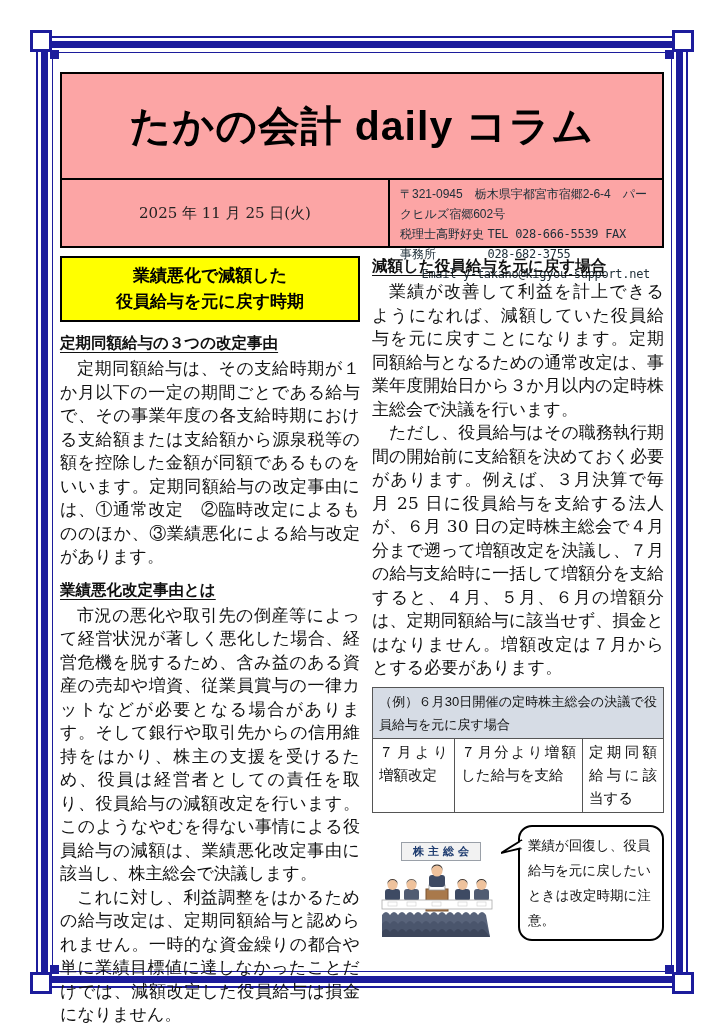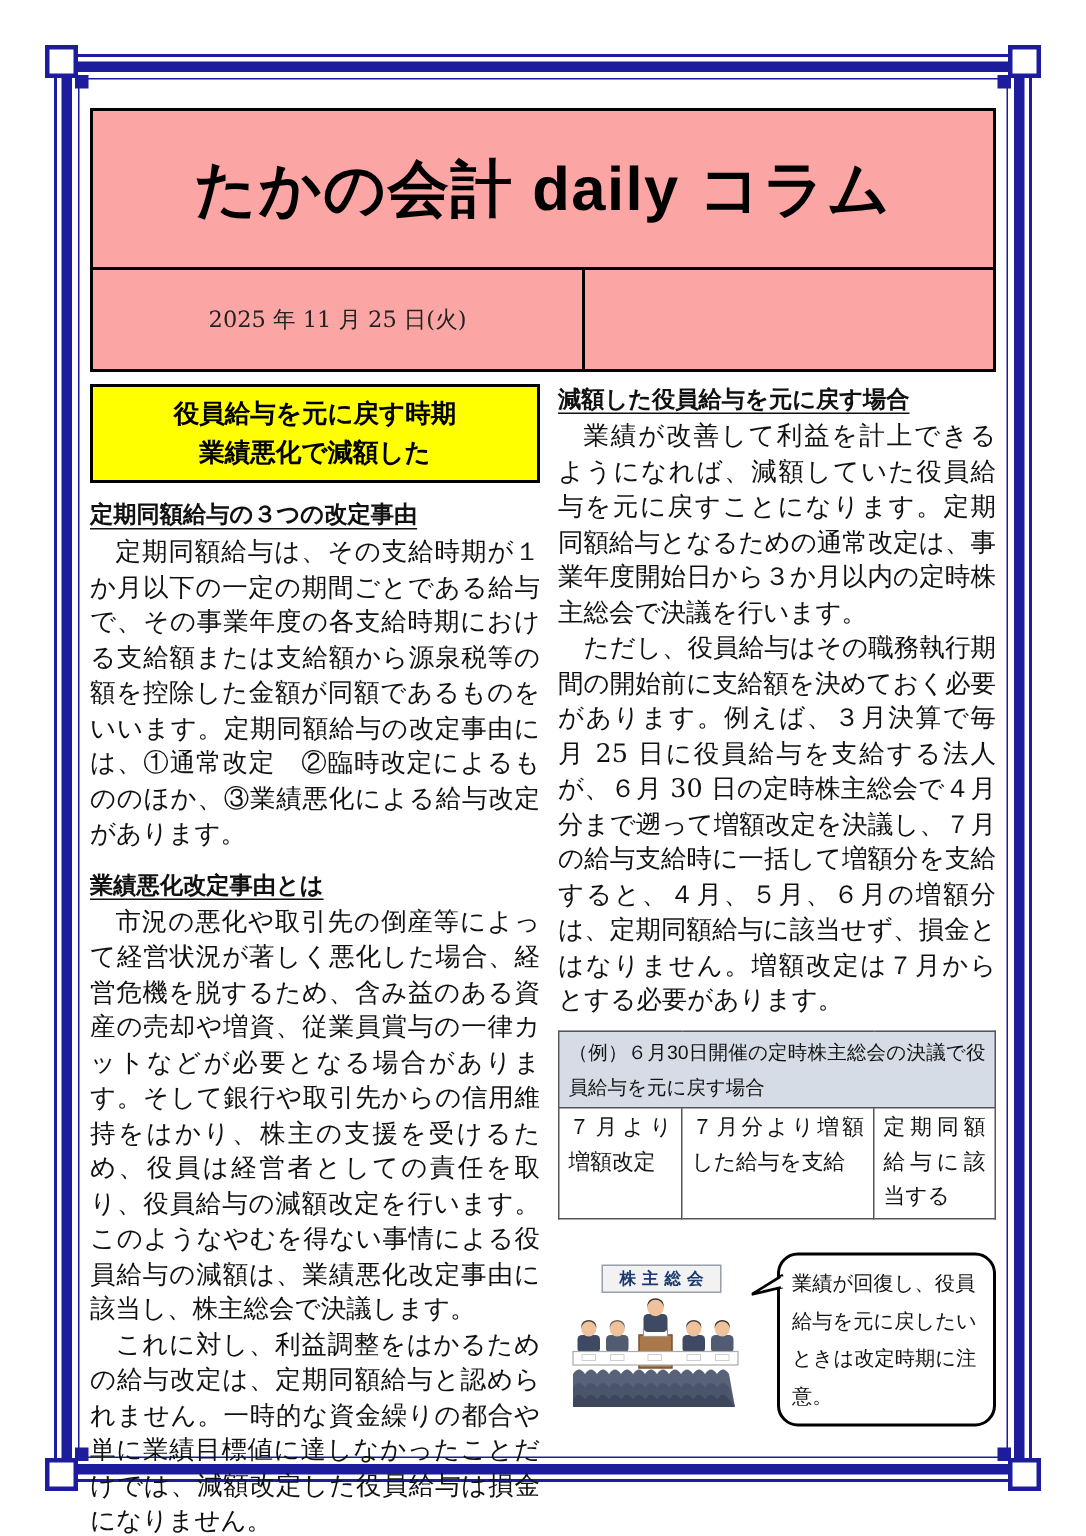--- a/index.html
+++ b/index.html
@@ -47,21 +47,21 @@
     text-align:justify;text-justify:inter-ideograph;}
 
   
   .extable{border-collapse:collapse;width:100%;margin-top:7px;font-size:14.5px;}
   .extable td{border:1.5px solid #555;padding:2px 6px;line-height:23px;vertical-align:top;
     text-align:justify;text-justify:inter-ideograph;}
   .cap{background:#d6dce5;font-family:"Liberation Sans","DejaVu Sans",sans-serif;font-size:13px;}
   .hd{background:#d6dce5;}
 
   
-  .illu-row{display:flex;margin-top:22px;align-items:center;}
+  .illu-row{display:flex;margin-top:12px;align-items:flex-end;}
   .illu{width:122px;flex:none;padding-left:8px;}
   .label-box{border:1.5px solid #9aa0a8;background:#f2f2f2;color:#1c3a6e;
     font-family:"Liberation Sans","DejaVu Sans",sans-serif;font-weight:bold;font-size:11px;
     letter-spacing:4px;padding:1px 7px 1px 11px;margin:0 auto 2px auto;width:max-content;}
   .bubble{position:relative;margin-left:16px;flex:1;border:2px solid #000;border-radius:14px;
     padding:6px 8px;font-family:"Liberation Sans","DejaVu Sans",sans-serif;font-size:13.5px;line-height:25px;
     background:#fff;}
   .bubble-tail{position:absolute;left:-19px;top:12px;}
 </style>
 </head>
@@ -80,29 +80,37 @@
 <div class="csq-s brs"></div>
 
 <div class="content">
 
   <div class="header">
     <div class="title-cell">
       <span class="masthead">たかの会計 daily コラム</span>
     </div>
     <div class="info-row">
       <div class="date-cell">2025 年 11 月 25 日(火)</div>
+      <div class="office-cell">
+        <div>〒321-0945　栃木県宇都宮市宿郷2-6-4　パークヒルズ宿郷602号</div>
+        <div class="office-line2">
+          <span>税理士高野好史事務所</span>
+          <span class="mono">TEL 028-666-5539  FAX 028-682-3755</span>
+        </div>
+        <div class="office-line3 mono">Email y-takano@kigyou-support.net</div>
+      </div>
     </div>
   </div>
 
   <div class="columns">
 
     <div class="col-left">
       <div class="highlight">
+        <div>業績悪化で減額した</div>
         <div>役員給与を元に戻す時期</div>
-        <div>業績悪化で減額した</div>
       </div>
       <div class="heading">定期同額給与の３つの改定事由</div>
       <p class="para">定期同額給与は、その支給時期が１か月以下の一定の期間ごとである給与で、その事業年度の各支給時期における支給額または支給額から源泉税等の額を控除した金額が同額であるものをいいます。定期同額給与の改定事由には、①通常改定　②臨時改定によるもののほか、③業績悪化による給与改定があります。</p>
       <div class="heading">業績悪化改定事由とは</div>
       <p class="para">市況の悪化や取引先の倒産等によって経営状況が著しく悪化した場合、経営危機を脱するため、含み益のある資産の売却や増資、従業員賞与の一律カットなどが必要となる場合があります。そして銀行や取引先からの信用維持をはかり、株主の支援を受けるため、役員は経営者としての責任を取り、役員給与の減額改定を行います。このようなやむを得ない事情による役員給与の減額は、業績悪化改定事由に該当し、株主総会で決議します。</p>
       <p class="para">これに対し、利益調整をはかるための給与改定は、定期同額給与と認められません。一時的な資金繰りの都合や単に業績目標値に達しなかったことだけでは、減額改定した役員給与は損金になりません。</p>
     </div>
 
     <div class="col-right">
       <div class="heading first">減額した役員給与を元に戻す場合</div>

